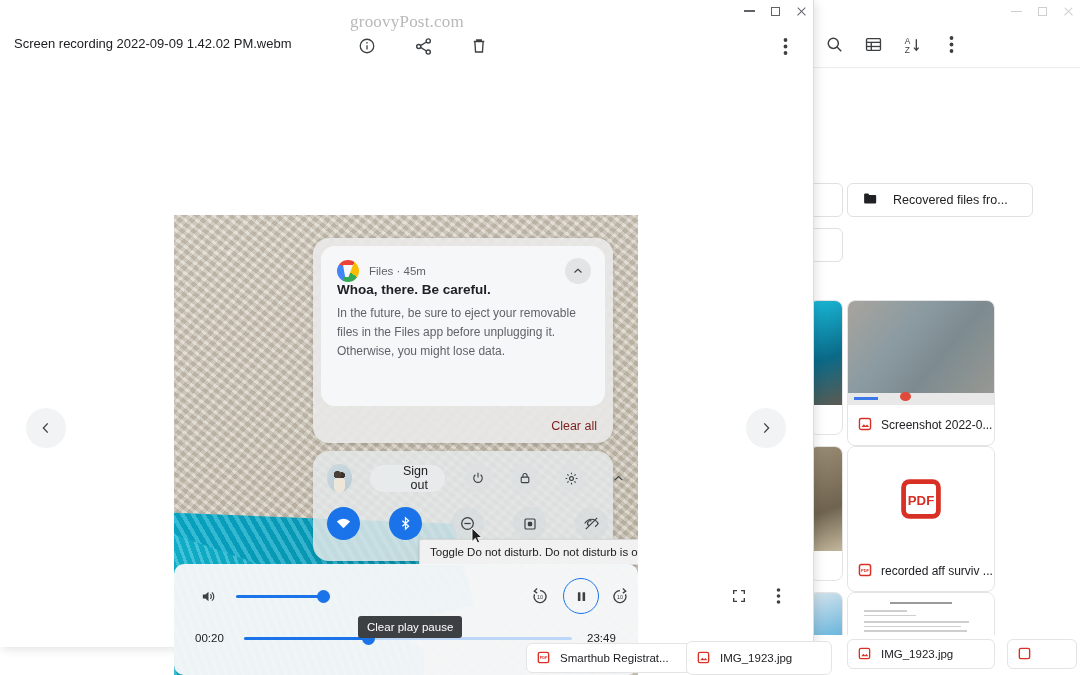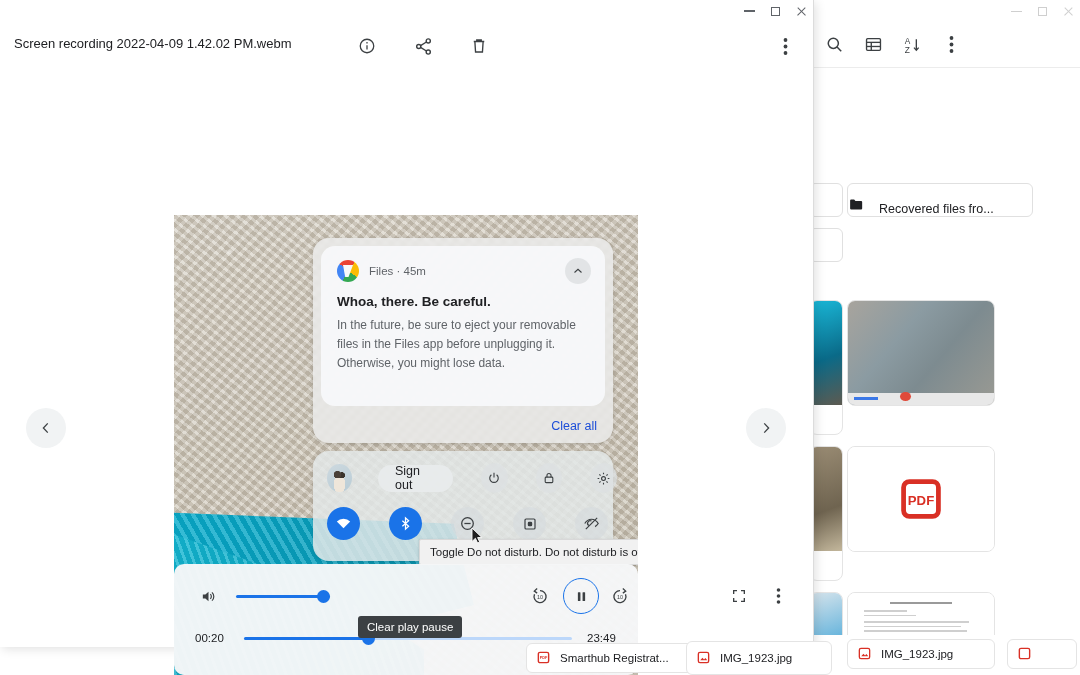--- a/index.html
+++ b/index.html
@@ -45,21 +45,21 @@
     width: 39px; height: 40px; display:flex; align-items:center; justify-content:center;
     color:#3c4043; cursor: pointer;
   }
   .tb-icon svg { display:block; }
 
   .bw-body { position: relative; height: 607px; background:#fff; overflow:hidden; }
 
   .bw-folderchip {
     position:absolute; left:146px; top:115px; width:186px; height:34px;
     border:1px solid #e0e0e0; border-radius:6px; background:#fff;
-    display:flex; align-items:flex-end; gap:14px; 
+    display:flex; align-items:center; gap:14px; padding-left:14px;
     font-size:12.5px; color:#202124;
   }
   .bw-partialchip {
     position:absolute; left:108px; top:115px; width:34px; height:34px;
     border:1px solid #e0e0e0; border-radius:6px; background:#fff;
   }
   .bw-partialchip2 {
     position:absolute; left:108px; top:160px; width:34px; height:34px;
     border:1px solid #e0e0e0; border-radius:6px; background:#fff;
   }
@@ -188,34 +188,34 @@
   }
   .notif-appicon:after{
     content:""; position:absolute; left:6px; top:5px; width:10px; height:12px;
     background:#f8f9fa; clip-path: polygon(0 0,100% 0,55% 100%,22% 100%);
   }
   .notif-app { font-size:11.5px; color:#5f6368; }
   .notif-collapse {
     position:absolute; right:-2px; top:-2px; width:26px; height:26px; border-radius:50%;
     background: rgba(224,226,228,.9); display:flex; align-items:center; justify-content:center; cursor:pointer;
   }
-  .notif-title { margin-top:12px; font-size:13.5px; font-weight:bold; color:#202124; }
+  .notif-title { font-size:13.5px; font-weight:bold; color:#202124; }
   .notif-body { margin-top:7px; font-size:12px; line-height:19px; color:#5f6368; }
   .clear-all {
-    position:absolute; right:16px; bottom:10px; font-size:12.5px; color:#1d4ed8;
+    position:absolute; right:16px; bottom:10px; font-size:12.5px; color:#7f1d1d;
     font-weight:500; cursor:pointer;
   }
 
   
   .qs-wrap {
     position:absolute; left:139px; top:236px; width:300px; height:110px;
     background: rgba(227,231,232,.85); border-radius:16px;
     box-shadow: 0 1px 4px rgba(0,0,0,.12);
   }
-  .qs-row1 { position:absolute; left:14px; top:12px; display:flex; align-items:center; gap:12px; }
+  .qs-row1 { position:absolute; left:14px; top:12px; display:flex; align-items:center; gap:4px;text-align:right; }
   .qs-avatar {
     width:28px; height:28px; border-radius:50%;
     background:
       radial-gradient(circle at 42% 38%, #4a4038 0 16%, transparent 17%),
       radial-gradient(circle at 60% 40%, #3a332c 0 13%, transparent 14%),
       radial-gradient(ellipse at 50% 72%, #efe6da 0 32%, transparent 33%),
       linear-gradient(150deg, #cdd9df, #b9ccd6);
   }
   .qs-signout {
     margin-left:14px; height:27px; padding:0 17px; border-radius:14px;
@@ -360,28 +360,46 @@
       <div class="ptile" style="top:524px; height:120px;">
         <div style="height:104px;background:linear-gradient(160deg,#d6e4ec,#4aa8d8 60%,#2e6f96);"></div>
       </div>
 
       <div class="tile" style="left:146px; top:232px;">
         <div class="tile-thumb" style="background:linear-gradient(130deg,#a8a49d 0%,#8b9ba2 35%,#7d8b90 60%,#9a9a93 100%);">
           <div style="position:absolute;left:0;bottom:0;width:100%;height:12px;background:#e8e8e8;"></div>
           <div style="position:absolute;left:6px;bottom:5px;width:24px;height:3px;background:#3b78e7;"></div>
           <div style="position:absolute;left:52px;bottom:4px;width:11px;height:9px;border-radius:50%;background:#e04a3a;"></div>
         </div>
+        <div class="tile-label">
+          <span>
+            <svg width="14" height="14" viewBox="0 0 24 24" fill="none" stroke="#d93025" stroke-width="2.4">
+              <rect x="2.5" y="2.5" width="19" height="19" rx="3"></rect>
+              <path d="M6 17l4-4.5 3 3 2.5-2.5L19 17" fill="#d93025" stroke="none"></path>
+            </svg>
+          </span>
+          <span>Screenshot 2022-0...</span>
+        </div>
       </div>
 
       <div class="tile" style="left:146px; top:378px;">
         <div class="tile-pdfbig">
           <svg width="44" height="44" viewBox="0 0 24 24" fill="none" stroke="#d93025" stroke-width="2.6">
             <rect x="2.5" y="2.5" width="19" height="19" rx="3.2"></rect>
             <text x="12" y="15.4" font-size="7.2" fill="#d93025" stroke="none" text-anchor="middle" font-family="Liberation Sans, sans-serif" font-weight="bold">PDF</text>
           </svg>
+        </div>
+        <div class="tile-label">
+          <span>
+            <svg width="14" height="14" viewBox="0 0 24 24" fill="none" stroke="#d93025" stroke-width="2.6">
+              <rect x="2.5" y="2.5" width="19" height="19" rx="3"></rect>
+              <text x="12" y="15" font-size="7" fill="#d93025" stroke="none" text-anchor="middle" font-family="Liberation Sans, sans-serif" font-weight="bold">PDF</text>
+            </svg>
+          </span>
+          <span>recorded aff surviv ...</span>
         </div>
       </div>
 
       <div class="tile" style="left:146px; top:524px;">
         <div class="tile-pdfbig" style="align-items:flex-start;padding:9px 16px;">
           <div style="width:100%;">
             <div style="height:2px;background:#9a9a9a;width:55%;margin:0 auto 6px;"></div>
             <div style="height:1.5px;background:#cfcfcf;width:38%;margin-bottom:3px;"></div>
             <div style="height:1.5px;background:#cfcfcf;width:46%;margin-bottom:5px;"></div>
             <div style="height:1.5px;background:#cfcfcf;width:92%;margin-bottom:3px;"></div>
@@ -440,23 +458,24 @@
   <div class="front-window">
 
     <div class="fw-titlebar">
       <div class="fw-wincontrols">
         <span class="fw-min"></span>
         <span class="fw-max"></span>
         <span class="fw-close"></span>
       </div>
     </div>
 
+    <div class="watermark">groovyPost.com</div>
 
     <div class="fw-header">
-      <div class="fw-filename">Screen recording 2022-04-09 1.42.02 PM.webm</div>
+      <div class="fw-filename">Screen recording 2022-09-09 1.42.02 PM.webm</div>
       <div class="fw-hicons">
         <div class="fw-hicon">
           <svg width="18" height="18" viewBox="0 0 24 24" fill="none" stroke="currentColor" stroke-width="1.7">
             <circle cx="12" cy="12" r="9"></circle>
               <line x1="12" y1="11" x2="12" y2="16.5"></line>
               <circle cx="12" cy="7.8" r="1.1" fill="currentColor" stroke="none"></circle>
           </svg>
         </div>
         <div class="fw-hicon">
           <svg width="19" height="19" viewBox="0 0 24 24" fill="none" stroke="currentColor" stroke-width="1.8">

